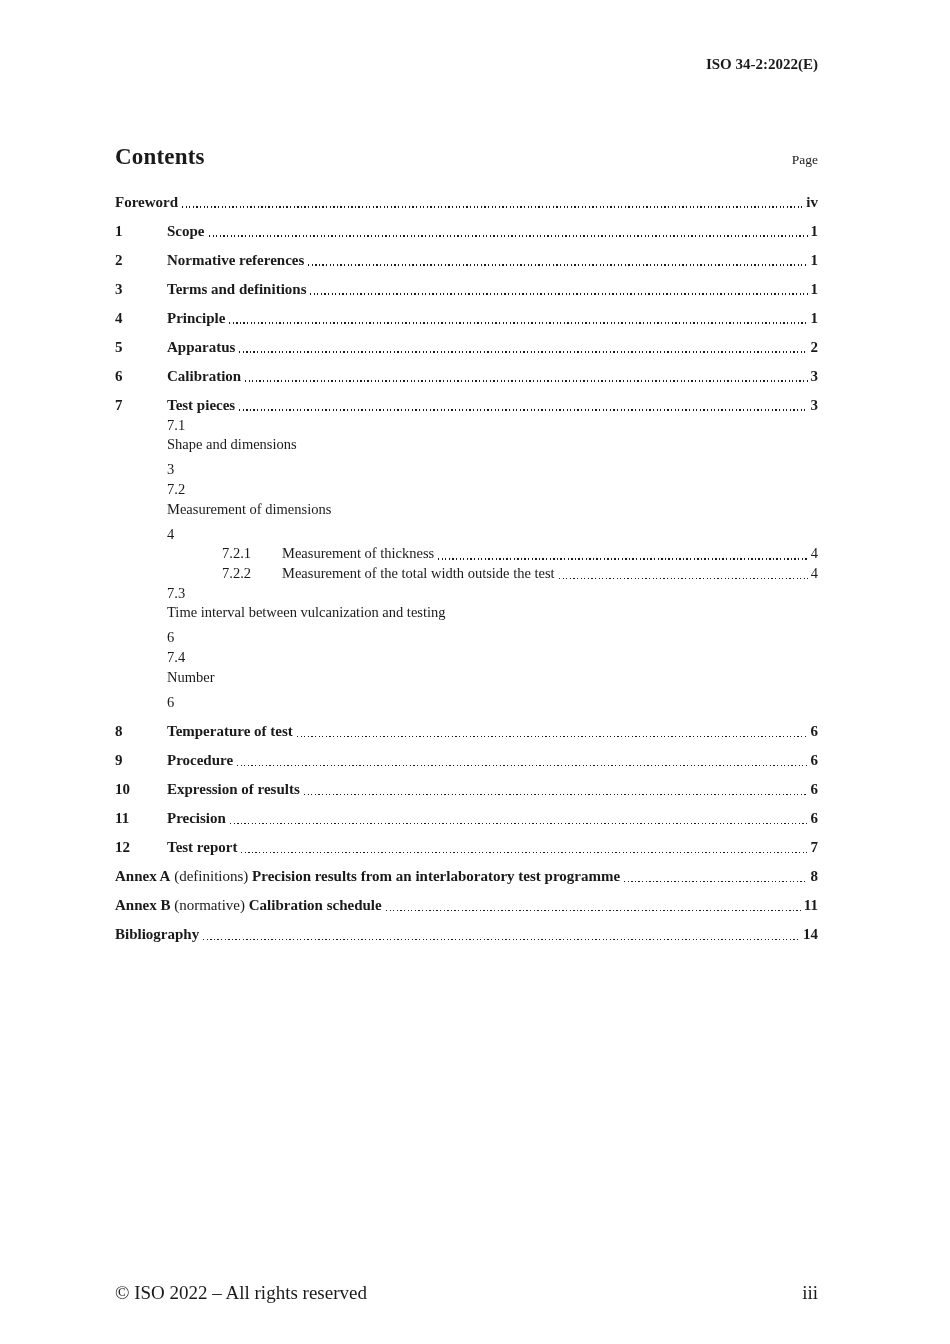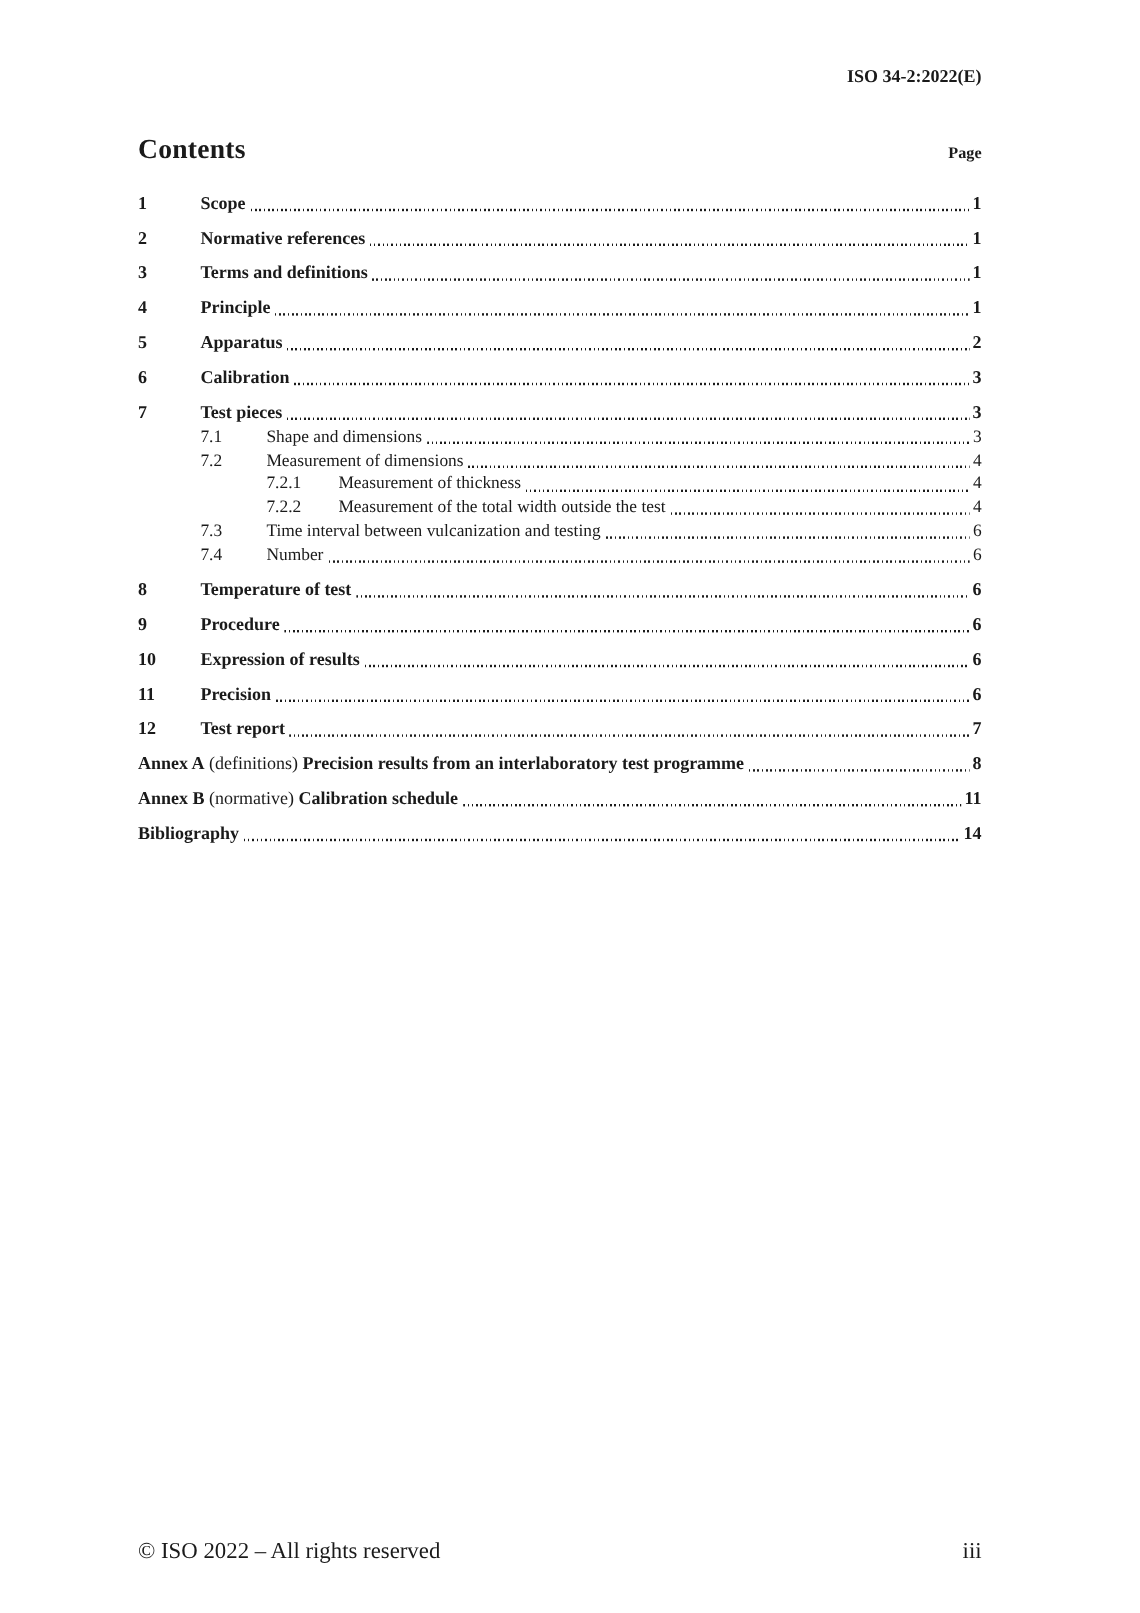--- a/index.html
+++ b/index.html
@@ -16,43 +16,43 @@
     position: absolute;
     top: 56px;
     right: 60px;
     font-size: 15px;
     font-weight: 700;
   }
   .content {
     position: absolute;
     left: 115px;
     right: 60px;
-    top: 112px;
+    top: 144px;
   }
   .contents-heading-row {
     display: flex;
     align-items: baseline;
     justify-content: space-between;
     margin-bottom: 22px;
   }
   .contents-title {
     font-size: 23px;
     font-weight: 700;
     letter-spacing: 0.2px;
   }
   .page-label {
     font-size: 13.5px;
-    font-weight: 700;
+    font-weight: 400;
   }
   .toc-row {
     display: flex;
     align-items: baseline;
   }
   .lvl1 { font-size: 15px;   line-height: 20px;   margin-top: 9px; }
-  .lvl2 { font-size: 14.5px; line-height: 19.5px; padding-left: 52px;  margin-top: 0.5px; }
+  .lvl2 { font-size: 14.5px; line-height: 19.5px; padding-left: 52px;  margin-top: 0.5px; flex-direction: column; }
   .lvl3 { font-size: 14.5px; line-height: 19.5px; padding-left: 107px; margin-top: 0; }
   .bold { font-weight: 700; }
   .n1 { flex: none; width: 52px; }
   .n2 { flex: none; width: 55px; }
   .n3 { flex: none; width: 60px; }
   .t  { flex: none; }
   .leader {
     flex: 1 1 auto;
     height: 1.6px;
     align-self: flex-end;
@@ -78,20 +78,25 @@
 
   <div class="doc-header">ISO 34-2:2022(E)</div>
 
   <div class="content">
 
     <div class="contents-heading-row">
       <span class="contents-title">Contents</span>
       <span class="page-label">Page</span>
     </div>
 
+    <div class="toc-row lvl1">
+      <span class="t bold">Foreword</span>
+      <span class="leader"></span>
+      <span class="p bold">iv</span>
+    </div>
 
     <div class="toc-row lvl1">
       <span class="n1 bold">1</span>
       <span class="t bold">Scope</span>
       <span class="leader"></span>
       <span class="p bold">1</span>
     </div>
 
     <div class="toc-row lvl1">
       <span class="n1 bold">2</span>

